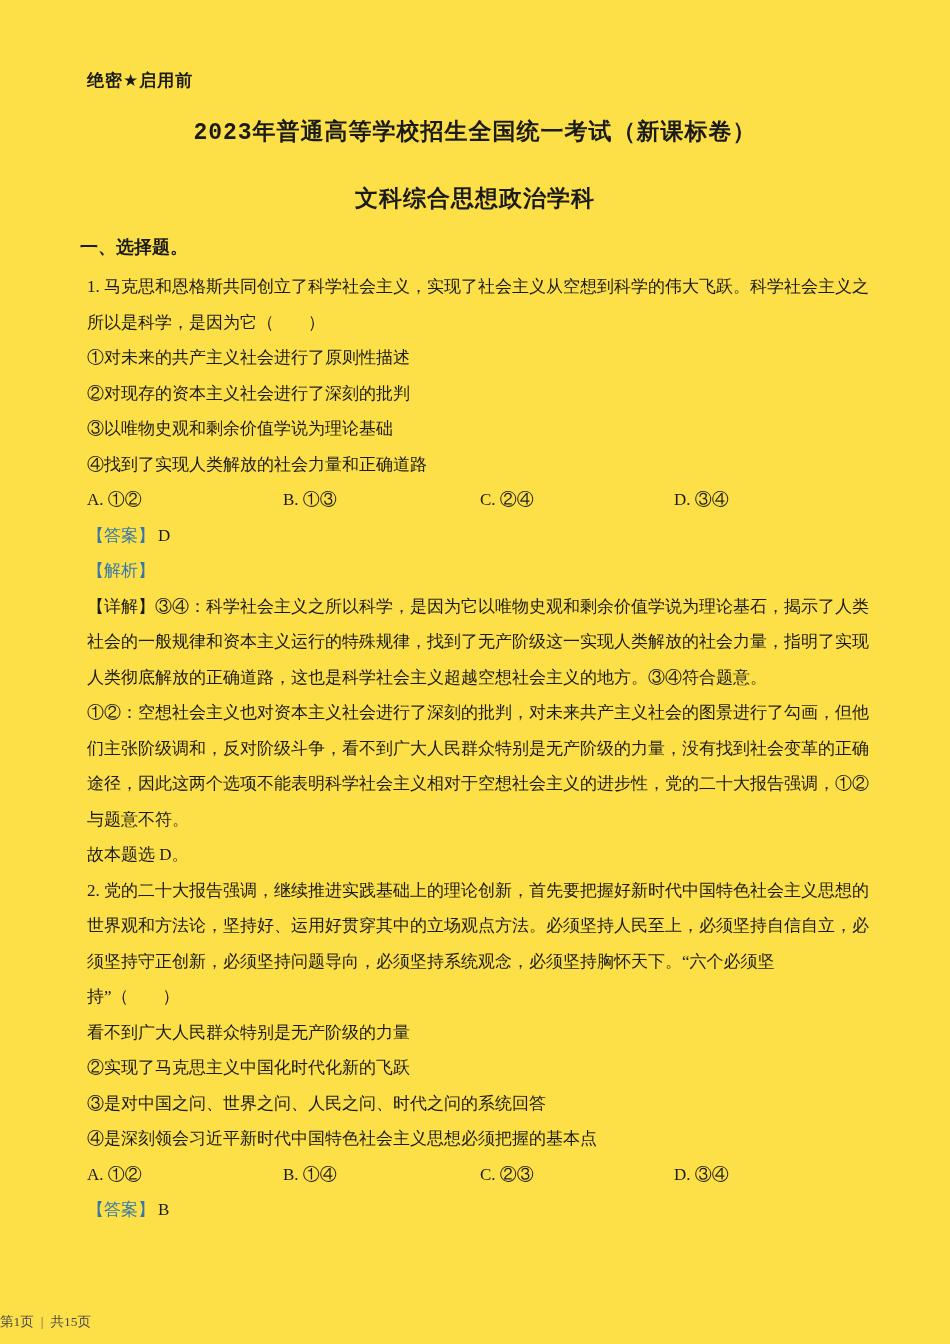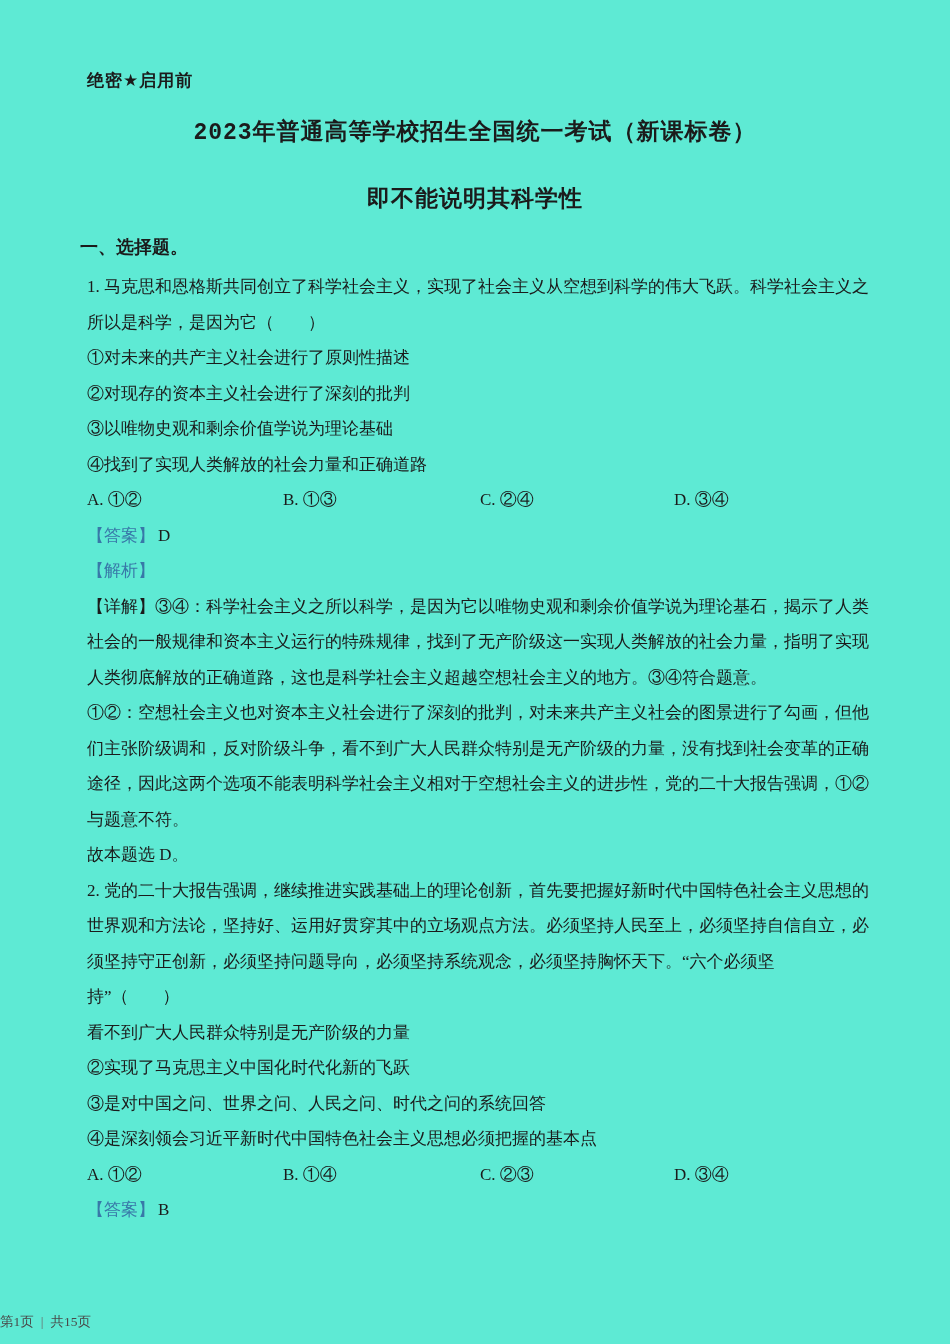--- a/index.html
+++ b/index.html
@@ -1,20 +1,20 @@
 <!DOCTYPE html>
 <html lang="zh" style="--accent-blue: #3878a8;"><head>
 <meta charset="utf-8">
 <style>
   html, body { margin: 0; padding: 0; background: #ffffff; }
   .page {
     position: relative;
     width: 950px;
     height: 1344px;
-    background: #5eead4;
+    background: #fde047;
     color: #1b1b1b;
     font-family: "Liberation Serif", "DejaVu Serif", serif;
     overflow: hidden;
   }
   .secret {
     position: absolute;
     left: 87px; top: 72px;
     font-family: "Liberation Sans", "DejaVu Sans", sans-serif;
     font-weight: bold;
     font-size: 17px;
@@ -84,21 +84,21 @@
   .footer .sep { margin: 0 7px; color: #6a6a6a; }
 </style>
 </head>
 <body>
 
 <div class="page">
 
   <div class="secret">绝密★启用前</div>
 
   <h1 class="title">2023年普通高等学校招生全国统一考试（新课标卷）</h1>
-  <h2 class="subtitle">即不能说明其科学性</h2>
+  <h2 class="subtitle">文科综合思想政治学科</h2>
 
   <div class="section-heading">一、选择题。</div>
 
   <div class="body-col">
 
     <div>
       <div class="line">1. 马克思和恩格斯共同创立了科学社会主义，实现了社会主义从空想到科学的伟大飞跃。科学社会主义之</div>
       <div class="line">所以是科学，是因为它（　　）</div>
       <div class="line">①对未来的共产主义社会进行了原则性描述</div>
       <div class="line">②对现存的资本主义社会进行了深刻的批判</div>

